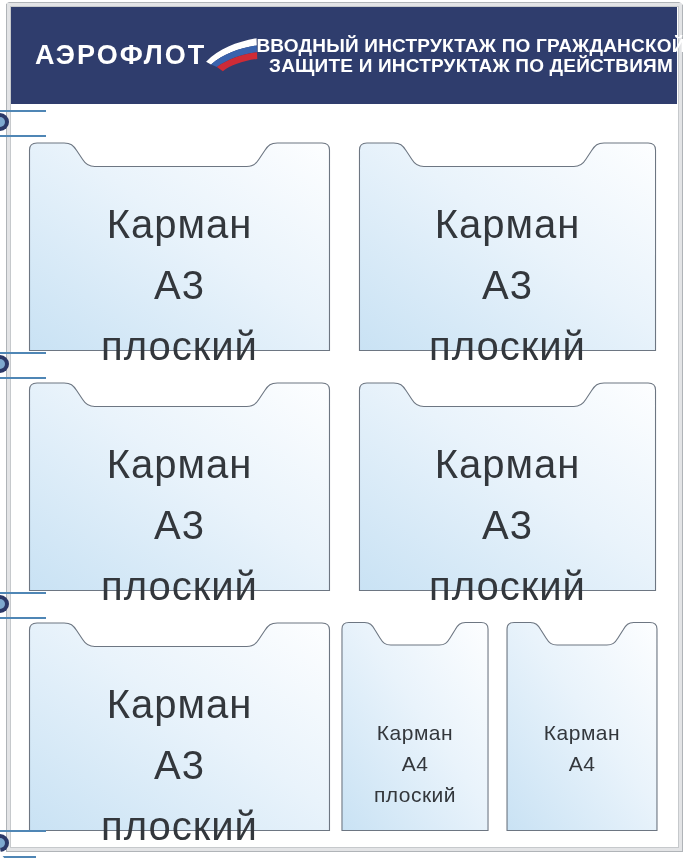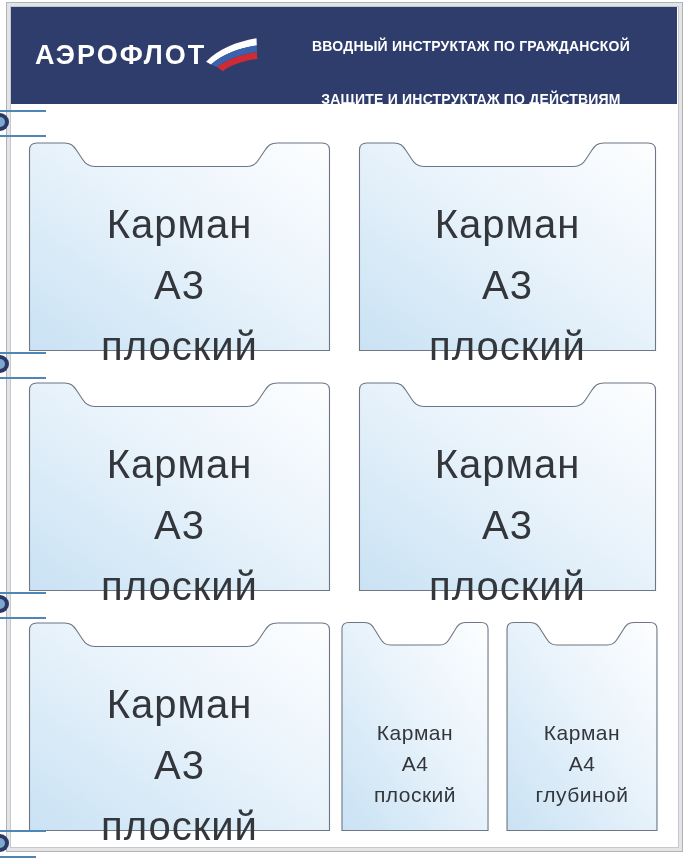--- a/index.html
+++ b/index.html
@@ -1,34 +1,34 @@
 <!DOCTYPE html>
 <html style="--navy: #2f3d6d; --pocket-blue: #c9e2f4; --pocket-stroke: #6d7682; --label-ink: #33373c; --leader-blue: #4f86b5; --clip-navy: #2c3968; --frame-band: #e3e4e6; --frame-edge: #b0b4b8; --flag-blue: #3a63ad; --flag-red: #ce2b36;"><head>
 <meta charset="utf-8">
 <style>
   html,body{margin:0;padding:0;background:#fff;}
   #board{position:relative;width:688px;height:864px;background:#fff;overflow:hidden;
-         font-family:"Liberation Sans",sans-serif;}
+         font-family:"Liberation Sans",sans-serif;border-radius:17px;}
 
   
   .frame{position:absolute;left:6px;top:2px;width:675px;height:848px;
          border:1px solid var(--frame-edge,#b0b4b8);
          box-shadow:inset 0 0 0 3px var(--frame-band,#e3e4e6),
                     inset 0 0 0 4px #c6c9cc;}
 
   
   .header{position:absolute;left:11px;top:7px;width:666px;height:97px;
           background:var(--navy,#2f3d6d);}
   .logo{position:absolute;left:24px;top:0;bottom:0;display:flex;align-items:center;}
   .logo-text{color:#fff;font-weight:bold;font-size:27px;letter-spacing:2px;line-height:1;}
   .logo-flag{margin-left:-4px;margin-top:-2px;transform:rotate(-2deg);}
   .title{position:absolute;left:268px;right:14px;top:0;bottom:0;
          display:flex;flex-direction:column;justify-content:center;align-items:center;}
-  .title div{color:#fff;font-weight:bold;font-size:14px;line-height:20px;
-             letter-spacing:.2px;text-align:center;white-space:nowrap;margin-top:33px;}
+  .title div{color:#fff;font-weight:bold;font-size:19px;line-height:20px;
+             letter-spacing:.2px;text-align:center;white-space:nowrap;}
 
   
   .pocket{position:absolute;height:215px;}
   .pocket svg{position:absolute;left:0;top:0;width:100%;height:100%;}
   .pocket-shape path{fill:url(#pocket-grad);stroke:var(--pocket-stroke,#6d7682);stroke-width:1.1;}
   .stop1{stop-color:var(--pocket-blue,#c9e2f4);}
   .stop2{stop-color:#e9f3fb;}
   .stop3{stop-color:#fdfeff;}
   .pocket-label{position:absolute;left:0;right:0;text-align:center;
                 color:var(--label-ink,#33373c);margin-top:40px;}
@@ -137,21 +137,20 @@
         <span>плоский</span>
     </div>
   </div>
   <div class="pocket small" style="left:505px;top:617px;width:154px">
     <svg class="pocket-shape" viewBox="0 0 152 215" preserveAspectRatio="none">
       <path d="M2,213.5 L2,12 Q2,5.5 9,5.5 L25,5.5 C30,5.5 32.5,7.5 35.5,13 L40.5,21 C43.5,26 46,28 51.5,28 L100.5,28 C106,28 108.5,26 111.5,21 L116.5,13 C119.5,7.5 122,5.5 127,5.5 L143,5.5 Q150,5.5 150,12 L150,213.5 Z"></path>
     </svg>
     <div class="pocket-label">
       <span>Карман</span>
         <span>А4</span>
-        <span>глубиной</span>
     </div>
   </div>
 
   <div class="leader" style="top:110px;width:46px"></div>
   <div class="leader" style="top:135px;width:46px"></div>
   <div class="clip" style="top:113px">
       <div class="core"></div>
     </div>
 
   <div class="leader" style="top:352px;width:46px"></div>

